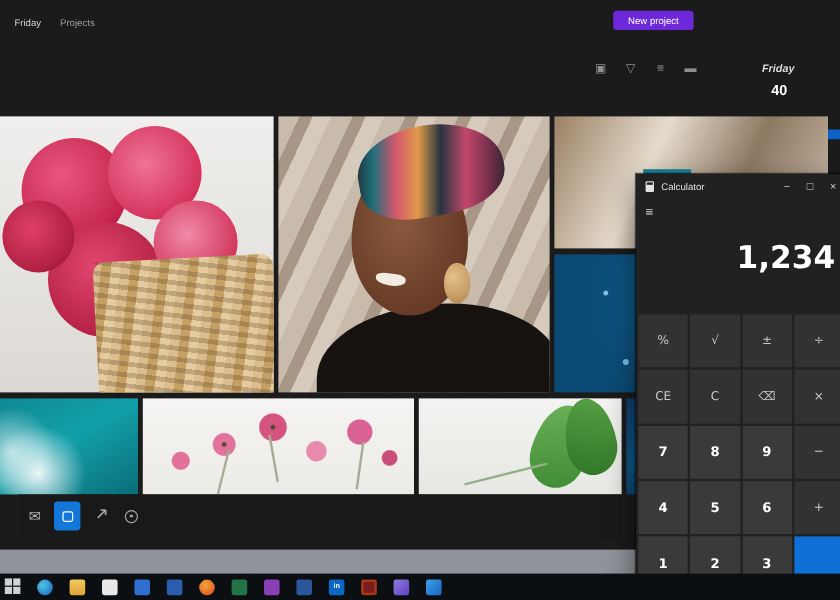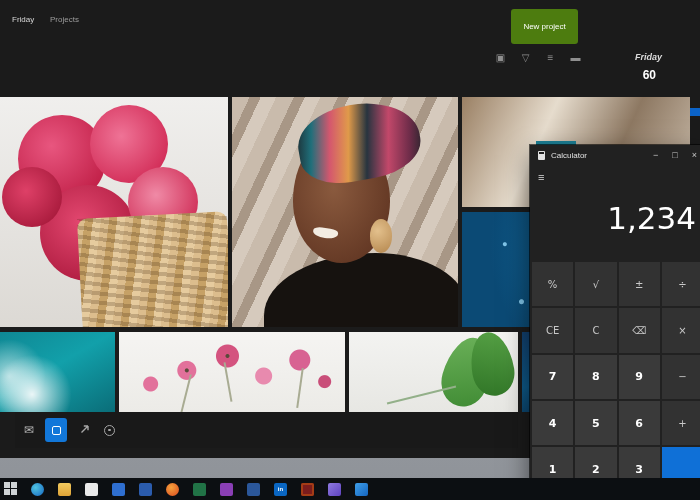--- a/index.html
+++ b/index.html
@@ -13,21 +13,21 @@
   .start-btn span { background:#cfd3d6; }
   .tb-icons { display:flex; margin-left:13px; gap:14px; }
   .tb-ic { width:13px; height:13px; border-radius:2px; position:relative; display:flex; align-items:center; justify-content:center; color:#fff; font-size:6px; font-weight:bold; }
   .tb-round { border-radius:50%; }
 
   
   .app { position:absolute; left:0; top:0; width:700px; height:458px; background:#1b1b1b; }
   .menu-item { position:absolute; top:15px; font-size:8px; color:#9c9c9c; cursor:default; }
   .menu-item.active { color:#d6d6d6; }
   .m-folders { left:12px; } .m-projects { left:50px; }
-  .new-project-btn { position:absolute; left:511px; top:9px; width:67px; height:35px; background:#4d7c0f; border:none; border-radius:3px; color:#fff; font-size:8px; display:flex; align-items:center; justify-content:center; }
+  .new-project-btn { position:absolute; left:511px; top:9px; width:67px; height:16px; background:#6d28d9; border:none; border-radius:3px; color:#fff; font-size:8px; display:flex; align-items:center; justify-content:center; }
   .action-icons { position:absolute; left:494px; top:51px; display:flex; gap:12px; }
   .act-ic { width:13px; height:14px; color:#8f8f8f; font-size:10px; line-height:14px; text-align:center; }
   .cal-day { position:absolute; left:628px; top:52px; width:34px; text-align:right; font-size:9px; font-weight:bold; color:#dcdcdc;font-style:italic; }
   .cal-num { position:absolute; left:628px; top:68px; width:28px; text-align:right; font-size:12px; font-weight:bold; color:#fff; }
   .progress { position:absolute; left:598px; top:108px; width:102px; height:8px; background:#0b63c8; border-radius:2px 0 0 2px; }
   .progress .buffered { position:absolute; left:0; top:0; width:44px; height:8px; background:#17525f; border-radius:2px 0 0 2px; }
 
   
   .tile { position:absolute; overflow:hidden; }
   .t-flowers { left:0; top:97px; width:228px; height:230px; background:linear-gradient(180deg,#f0efed,#dcd9d4); }
@@ -79,21 +79,21 @@
   
   .calc-accent { position:absolute; left:536px; top:141px; width:40px; height:5px; background:#1d7f95; }
   .calc { position:absolute; left:530px; top:145px; width:175px; height:396px; background:#212121; box-shadow:0 10px 24px rgba(0,0,0,.55), 0 0 0 1px rgba(0,0,0,.6); }
   .calc-titlebar { display:flex; align-items:center; height:20px; padding:0 8px; }
   .calc-appicon { width:7px; height:9px; background:#e2e2e2; border-radius:1px; position:relative; }
   .calc-appicon::after { content:""; position:absolute; left:1px; top:1px; right:1px; height:2px; background:#202020; }
   .calc-title { margin-left:6px; font-size:8px; color:#e0e0e0; }
   .calc-controls { margin-left:auto; display:flex; gap:14px; }
   .calc-controls span { color:#c8c8c8; font-size:9px; line-height:20px; cursor:default; }
   .calc-menu { position:absolute; left:8px; top:26px; color:#ddd; font-size:11px; }
-  .calc-display { position:absolute; right:9px; top:55px; left:8px; text-align:right; color:#fff; font-size:31px; font-weight:400; font-family:"DejaVu Sans","Liberation Sans",sans-serif; }
+  .calc-display { position:absolute; right:9px; top:55px; left:8px; text-align:right; color:#fff; font-size:26px; font-weight:700; font-family:"DejaVu Sans","Liberation Sans",sans-serif; }
   .keypad { position:absolute; left:2px; right:2px; top:117px; bottom:3px; display:grid; grid-template-columns:repeat(4,1fr); grid-auto-rows:1fr; gap:2px; }
   .key { border:none; background:#323232; color:#c9c9c9; font-size:10px; display:flex; align-items:center; justify-content:center; font-family:"DejaVu Sans","Liberation Sans",sans-serif; }
   .key.num { background:#3a3a3a; color:#fff; font-weight:bold; font-size:11px; }
   .key.equals { grid-column:4; grid-row:5 / span 2; background:#0f70d7; color:#fff; font-size:12px; }
   .key.zero { grid-column:1 / span 2; }
 </style>
 </head>
 <body>
 
 <div class="screen">
@@ -105,21 +105,21 @@
     <button class="new-project-btn">New project</button>
 
     <div class="action-icons">
       <span class="act-ic">▣</span>
       <span class="act-ic">▽</span>
       <span class="act-ic">≡</span>
       <span class="act-ic">▬</span>
     </div>
 
     <div class="cal-day">Friday</div>
-    <div class="cal-num">60</div>
+    <div class="cal-num">40</div>
     <div class="progress">
         <div class="buffered"></div>
       </div>
 
     <div class="tile t-flowers">
       <span class="bloom" style="left:18px;top:18px;width:88px;height:88px;background:radial-gradient(circle at 38% 35%,#e8567f,#c01e46 80%);"></span>
       <span class="bloom" style="left:90px;top:8px;width:78px;height:78px;background:radial-gradient(circle at 40% 40%,#ef7396,#d12a55 80%);"></span>
       <span class="bloom" style="left:40px;top:88px;width:96px;height:96px;background:radial-gradient(circle at 42% 38%,#e2476f,#ad1a3e 82%);"></span>
       <span class="bloom" style="left:128px;top:70px;width:70px;height:70px;background:radial-gradient(circle at 40% 40%,#f08aa6,#cf2d56 80%);"></span>
       <span class="bloom" style="left:2px;top:70px;width:60px;height:60px;background:radial-gradient(circle at 40% 40%,#de4067,#a81a3c 80%);"></span>

